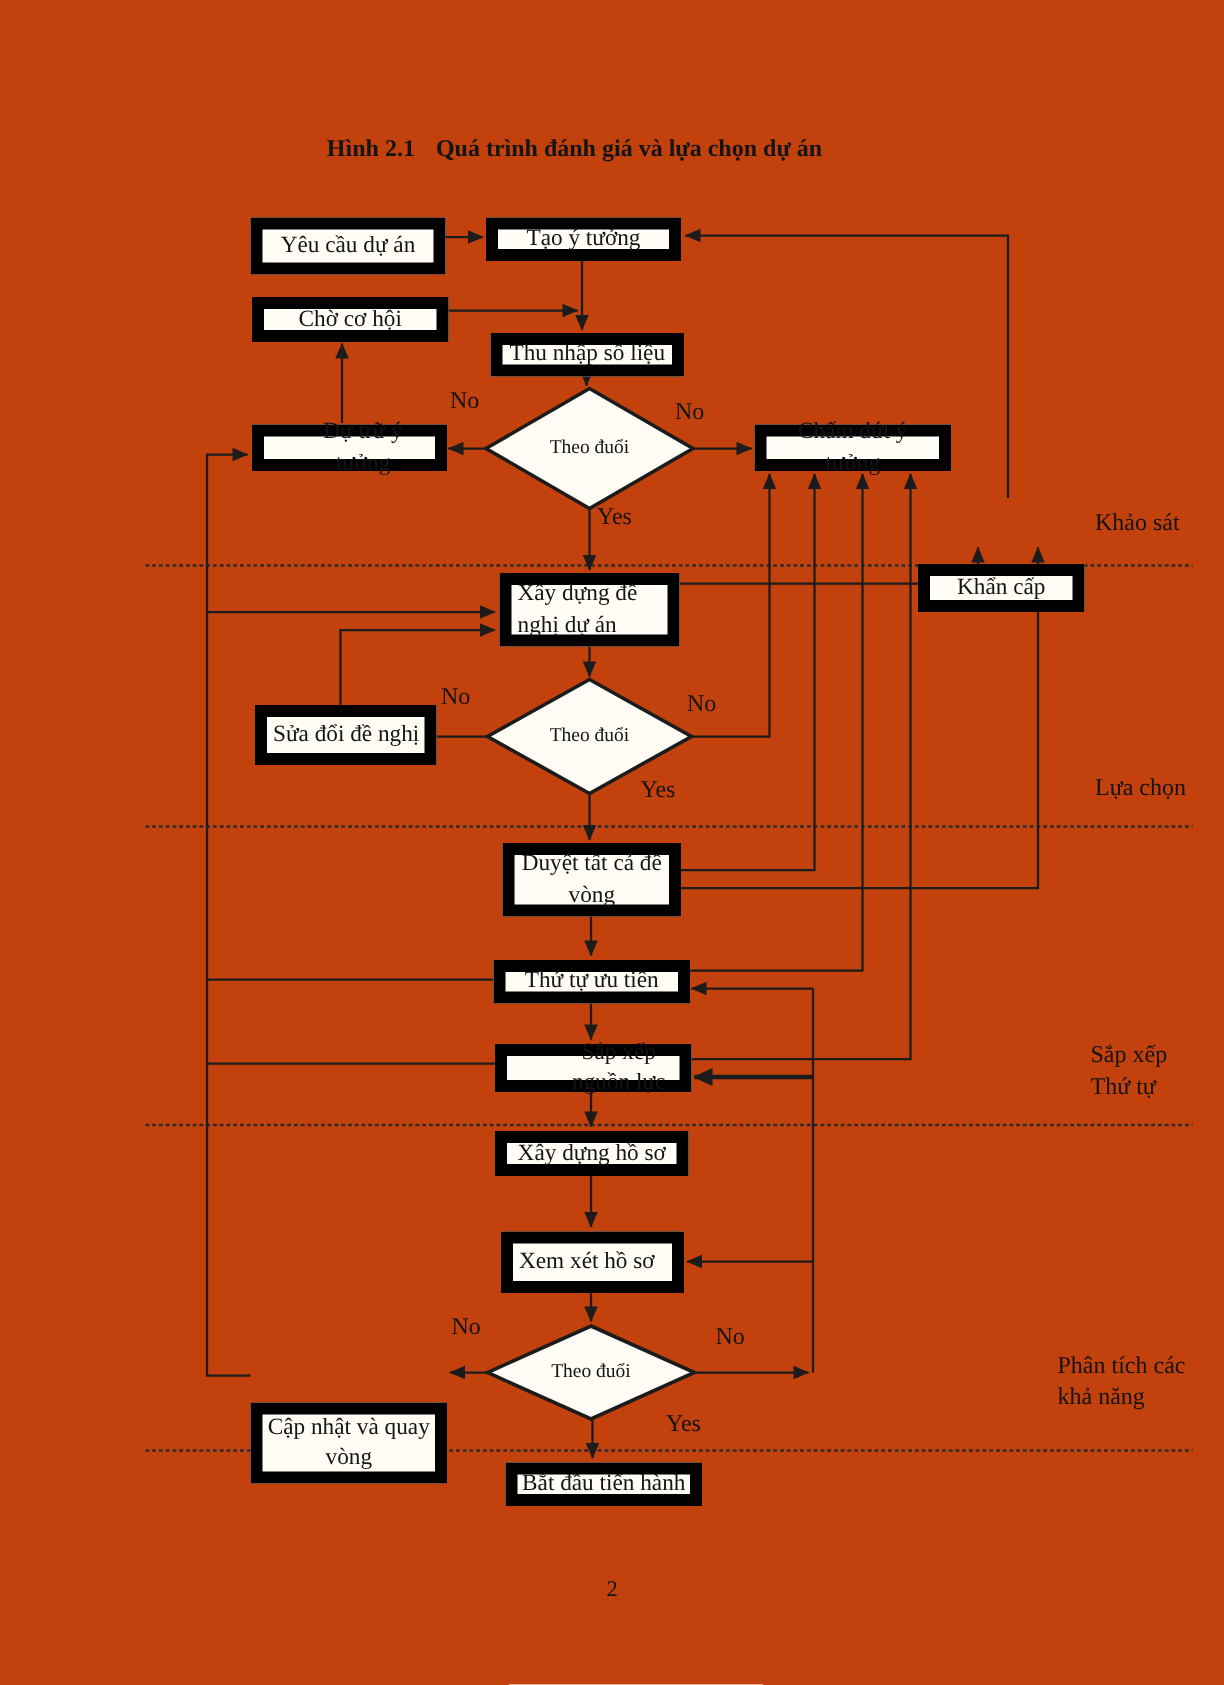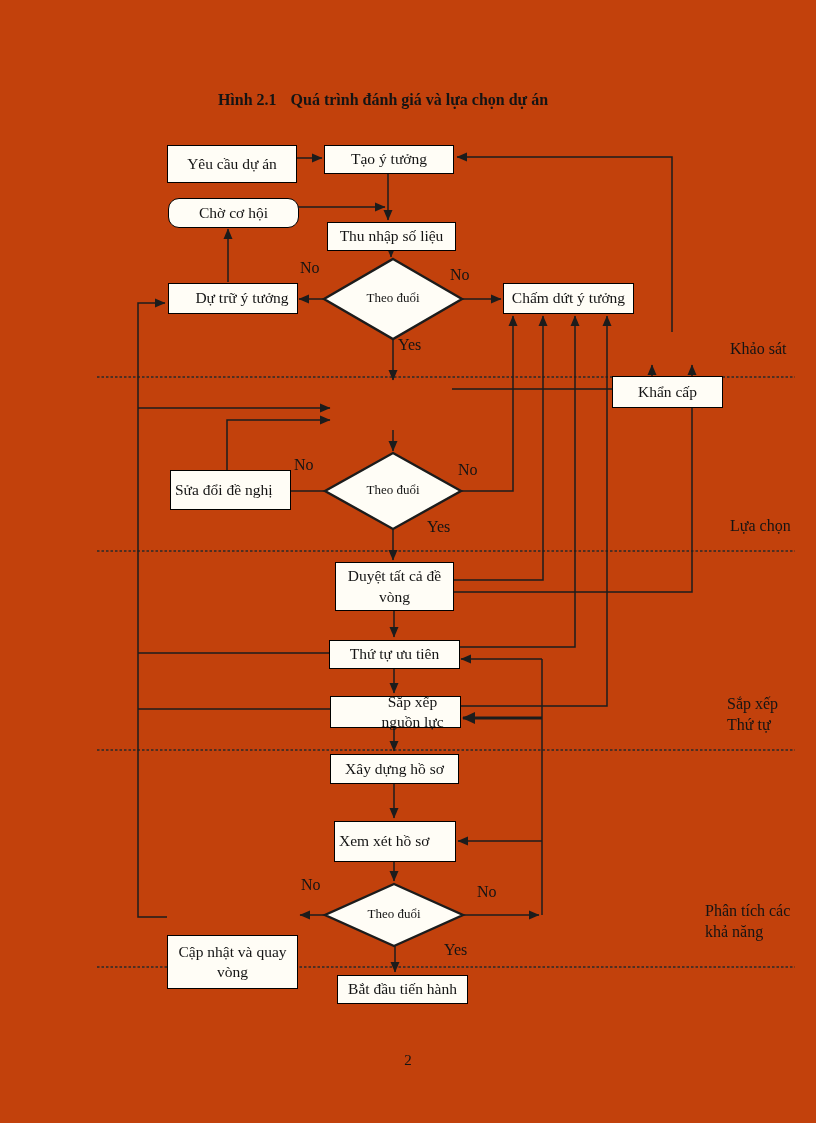--- a/index.html
+++ b/index.html
@@ -7,21 +7,21 @@
     position:relative;width:816px;height:1123px;margin:0 auto;background:#c2410c;
     font-family:"Liberation Serif","DejaVu Serif",serif;color:#141414;overflow:hidden;
   }
   #wires{position:absolute;left:0;top:0;width:816px;height:1123px;}
   .title{
     position:absolute;left:100px;top:91px;width:566px;text-align:center;
     font-weight:bold;font-size:16px;white-space:nowrap;
   }
   .title .pfx{margin-right:14px;}
   .node{
-    position:absolute;box-sizing:border-box;border:1px solid #000000;background:#fffdf6;
+    position:absolute;box-sizing:border-box;border:8px solid #000000;background:#fffdf6;
     display:flex;align-items:center;justify-content:center;text-align:center;
     font-size:15.5px;line-height:1.3;padding:1px 2px;
   }
   .node.alignleft{justify-content:flex-start;text-align:left;padding-left:4px;}
   .dtext{
     position:absolute;width:120px;text-align:center;font-size:13px;
   }
   .flabel{position:absolute;font-size:16px;}
   .slabel{position:absolute;font-size:16px;white-space:nowrap;line-height:1.3;}
   .pageno{position:absolute;left:380px;top:1052px;width:56px;text-align:center;font-size:15px;}
@@ -92,25 +92,26 @@
 
     <g fill="#fffdf6" stroke="#1c1c1c" stroke-width="2.4">
       <polygon points="393,259 462,299 393,339 324,299"></polygon>
       <polygon points="393,453 461,491 393,529 325,491"></polygon>
       <polygon points="394,884 463,915 394,946 325,915"></polygon>
     </g>
   </svg>
 
   <div class="node" style="left:167px;top:145px;width:130px;height:38px;">Yêu cầu dự án</div>
   <div class="node" style="left:324px;top:145px;width:130px;height:29px;">Tạo ý tưởng</div>
-  <div class="node" style="left:168px;top:198px;width:131px;height:30px;border-radius:11px;">Chờ cơ hội</div>
+  <div class="node" style="left:168px;top:198px;width:131px;height:30px;">Chờ cơ hội</div>
   <div class="node" style="left:327px;top:222px;width:129px;height:29px;">Thu nhập số liệu</div>
   <div class="node" style="left:168px;top:283px;width:130px;height:31px;padding-left:20px;">Dự trữ ý tưởng</div>
   <div class="node" style="left:503px;top:283px;width:131px;height:31px;">Chấm dứt ý tưởng</div>
   <div class="node" style="left:612px;top:332px;width:111px;height:32px;margin-top:44px;">Khẩn cấp</div>
+  <div class="node alignleft" style="left:333px;top:382px;width:120px;height:49px;">Xây dựng đề nghị dự án</div>
   <div class="node alignleft" style="left:170px;top:470px;width:121px;height:40px;">Sửa đổi đề nghị</div>
   <div class="node" style="left:335px;top:562px;width:119px;height:49px;">Duyệt tất cả đề vòng</div>
   <div class="node" style="left:329px;top:640px;width:131px;height:29px;">Thứ tự ưu tiên</div>
   <div class="node" style="left:330px;top:696px;width:131px;height:32px;padding-left:36px;">Sắp xếp nguồn lực</div>
   <div class="node" style="left:330px;top:754px;width:129px;height:30px;">Xây dựng hồ sơ</div>
   <div class="node alignleft" style="left:334px;top:821px;width:122px;height:41px;">Xem xét hồ sơ</div>
   <div class="node" style="left:167px;top:935px;width:131px;height:54px;text-align:center;">Cập nhật và quay vòng</div>
   <div class="node" style="left:337px;top:975px;width:131px;height:29px;">Bắt đầu tiến hành</div>
 
   <div class="dtext" style="left:333px;top:290px;">Theo đuổi</div>

